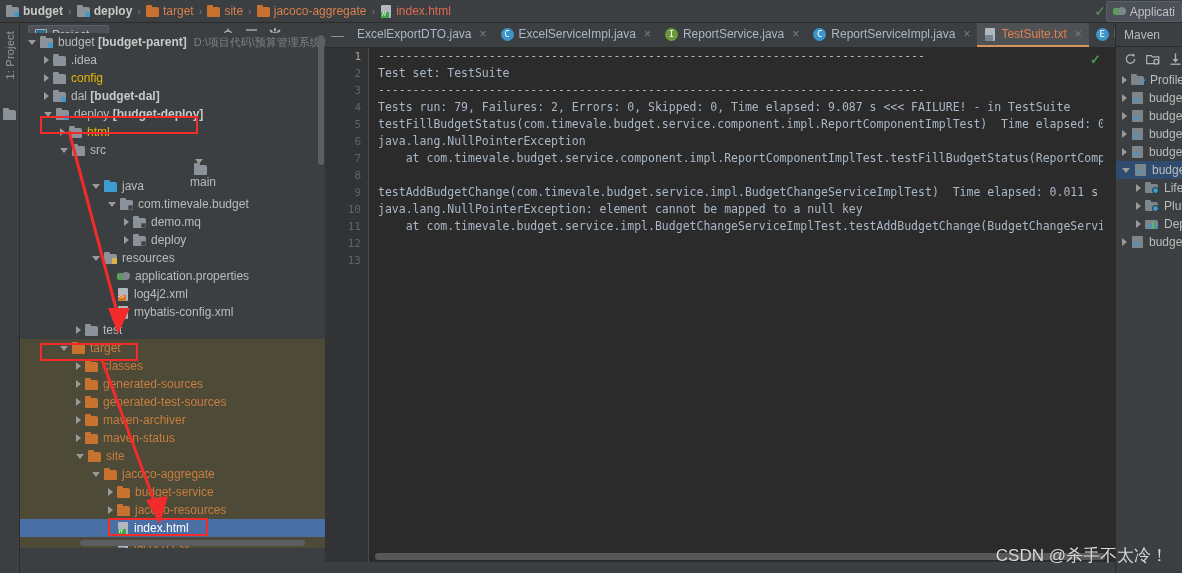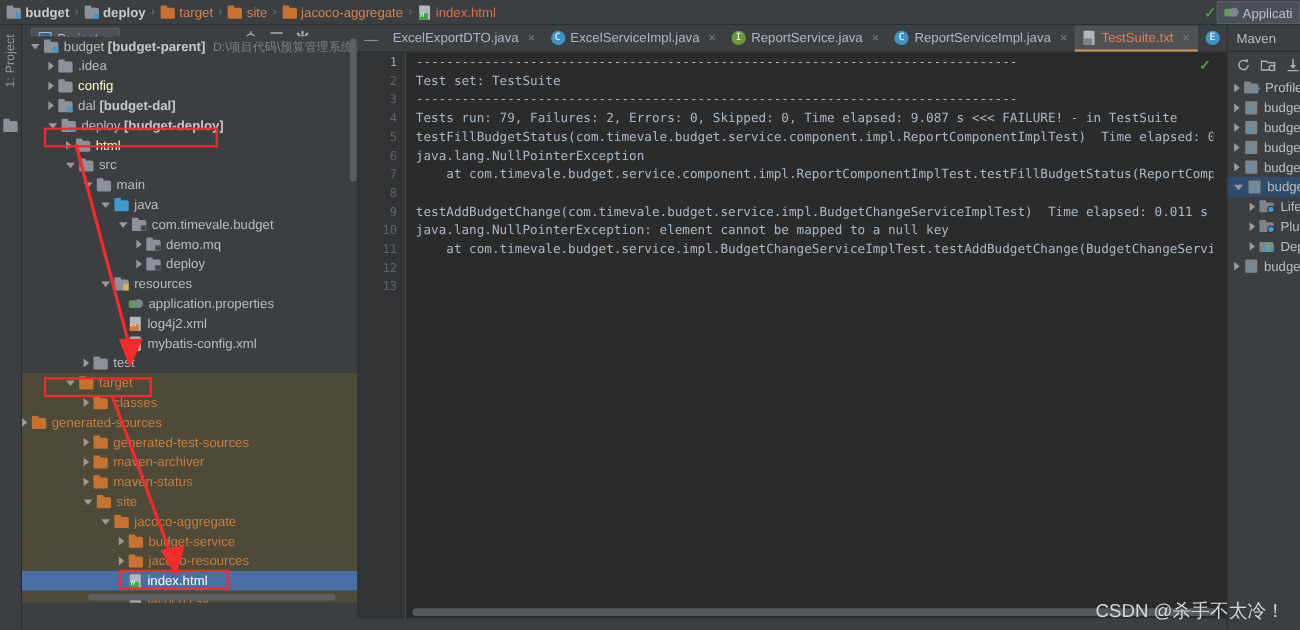--- a/index.html
+++ b/index.html
@@ -95,21 +95,21 @@
     white-space: nowrap; font-size: 12px; color: #bbbbbb;
   }
   .tree-row.excluded { background: #4d4a38; }
   .tree-row.selected { background: #4a6fa5; color: #ffffff; }
   .arrow { width: 0; height: 0; flex: none; margin-right: 4px; }
   .arrow.closed { border-top:4px solid transparent; border-bottom:4px solid transparent; border-left:5px solid #9a9a9a; }
   .arrow.open { border-left:4px solid transparent; border-right:4px solid transparent; border-top:5px solid #9a9a9a; }
   .arrow.none { border:none; width:5px; }
   .tree-label { margin-left: 5px; }
   .tree-label .bold { font-weight: bold; color: #c9c9c9; }
-  .tree-label.yellow { color: #fef9c3; }
+  .tree-label.yellow { color: #eab308; }
   .tree-label.orange { color: #c97d3f; }
   .path-hint { color: #7d8186; font-size: 11px; margin-left: 7px; }
   .tree-scrollbar {
     position:absolute; right:1px; top:2px; width:6px; height:130px;
     background:#5c5f61; border-radius:3px;
   }
   .tree-hscroll {
     position:absolute; left:60px; bottom:2px; width:225px; height:6px;
     background:#5c5f61; border-radius:3px;
   }
@@ -365,21 +365,21 @@
           </span>
           <span class="tree-label yellow">html</span>
         </div>
         <div class="tree-row" style="padding-left: 40px;">
           <span class="arrow open"></span>
           <span class="ico ico-folder gray">
             <i class="f"></i>
           </span>
           <span class="tree-label">src</span>
         </div>
-        <div class="tree-row" style="padding-left: 56px;">
+        <div class="tree-row" style="padding-left: 56px; flex-direction: column;">
           <span class="arrow open"></span>
           <span class="ico ico-folder gray">
             <i class="f"></i>
           </span>
           <span class="tree-label">main</span>
         </div>
         <div class="tree-row" style="padding-left: 72px;">
           <span class="arrow open"></span>
           <span class="ico ico-folder blue">
             <i class="f"></i>
@@ -456,21 +456,21 @@
           </span>
           <span class="tree-label orange">target</span>
         </div>
         <div class="tree-row excluded" style="padding-left: 56px;">
           <span class="arrow closed"></span>
           <span class="ico ico-folder">
             <i class="f"></i>
           </span>
           <span class="tree-label orange">classes</span>
         </div>
-        <div class="tree-row excluded" style="">
+        <div class="tree-row excluded" style="padding-left: 56px;">
           <span class="arrow closed"></span>
           <span class="ico ico-folder">
             <i class="f"></i>
           </span>
           <span class="tree-label orange">generated-sources</span>
         </div>
         <div class="tree-row excluded" style="padding-left: 56px; text-align: right;">
           <span class="arrow closed"></span>
           <span class="ico ico-folder">
             <i class="f"></i>

